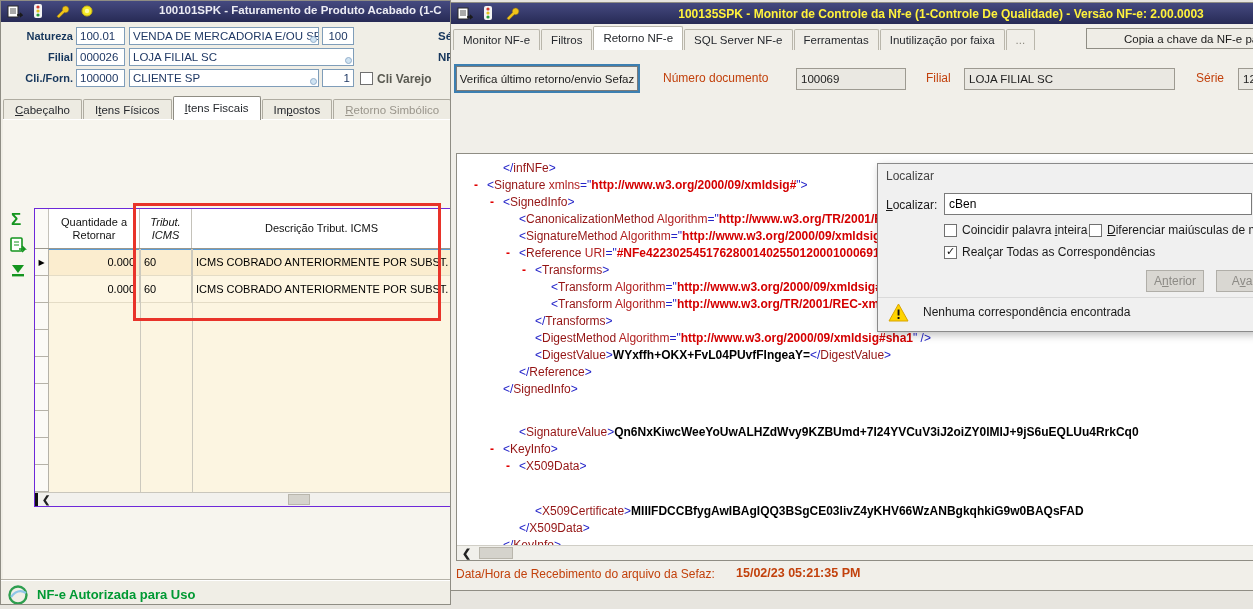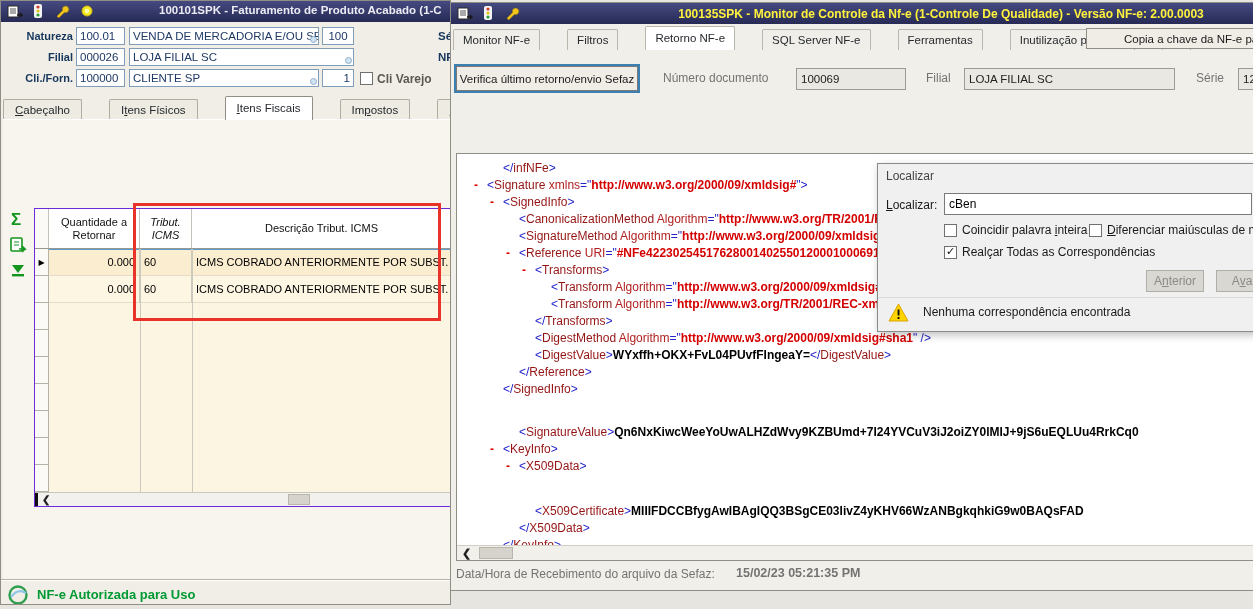--- a/index.html
+++ b/index.html
@@ -16,21 +16,21 @@
   .tb-ico{width:16px;height:15px;display:inline-block;}
   
   .fldlbl{position:absolute;width:70px;text-align:right;font-size:11px;font-weight:bold;
     color:#16365C;line-height:19px;white-space:nowrap;}
   .fld{position:absolute;height:18px;background:#FFF;border:1px solid #7F9DB9;
     font-size:11.5px;color:#1F3864;line-height:16px;padding:0 3px;white-space:nowrap;overflow:hidden;}
   .fld.lookup::after{content:"";position:absolute;right:1px;bottom:1px;width:5px;height:5px;
     border-radius:50%;background:#CFE3F2;border:1px solid #93AECB;}
   .cut-lbl{position:absolute;font-size:11.5px;font-weight:bold;color:#16365C;white-space:nowrap;}
   
-  .tabbar{position:absolute;display:flex;align-items:flex-end;height:24px;gap:26px;}
+  .tabbar{position:absolute;display:flex;align-items:flex-end;height:24px;}
   .tab{height:21px;padding:0 11px;font-size:11.5px;color:#26292E;background:#EDEBE2;
     border:1px solid #AFACA1;border-bottom:none;border-radius:2px 2px 0 0;line-height:20px;
     margin-right:1px;white-space:nowrap;}
   .tab.active{background:#FFFFFF;height:24px;line-height:23px;font-weight:normal;
     border-color:#8F8D84;position:relative;z-index:2;}
   .tab.disabled{color:#99958B;}
   
   .grid{position:absolute;left:33px;top:207px;width:418px;height:299px;background:#FCF5E1;
     border:1px solid #6d28d9;}
   .ghead{position:absolute;left:0;top:0;right:0;height:40px;background:#FFFFFF;
@@ -46,21 +46,21 @@
   .vline{position:absolute;width:1px;background:#CCC9BE;top:40px;}
   .gsb{position:absolute;left:0;right:0;bottom:0;height:14px;background:#F2F1ED;
     border-top:1px solid #C9C6BC;}
   
   .rtabs .tab{background:#F0EEE8;border-color:#B9B6AB;font-size:11.5px;padding:0 9px;}
   .rtabs .tab.active{background:#FFFFFF;}
   .btn{background:#EFEDE6;border:1px solid #8F8D84;font-size:11.5px;color:#1A1A1A;
     display:inline-flex;align-items:center;justify-content:center;white-space:nowrap;}
   .ro-fld{position:absolute;height:22px;background:#EAE8E2;border:1px solid #9D9A91;
     font-size:11.5px;color:#222;line-height:20px;padding:0 4px;white-space:nowrap;overflow:hidden;}
-  .plain-lbl{position:absolute;font-size:12px;color:#737373;white-space:nowrap;}
+  .plain-lbl{position:absolute;font-size:12px;color:#c2410c;white-space:nowrap;}
   
   .xmlpanel{position:absolute;left:5px;top:150px;width:798px;height:408px;background:#FFF;
     border:1px solid #8F8D84;overflow:hidden;}
   .xmlcontent{position:absolute;left:0;top:6px;right:0;font-size:12px;line-height:17px;white-space:nowrap;}
   .xline{white-space:nowrap;}
   .xm{display:inline-block;width:13px;margin-left:-13px;color:#E00000;font-weight:bold;}
   .xd{color:#2323C8;}
   .xn{color:#941414;}
   .xa{color:#B22222;}
   .xv{color:#D40000;font-weight:bold;}

